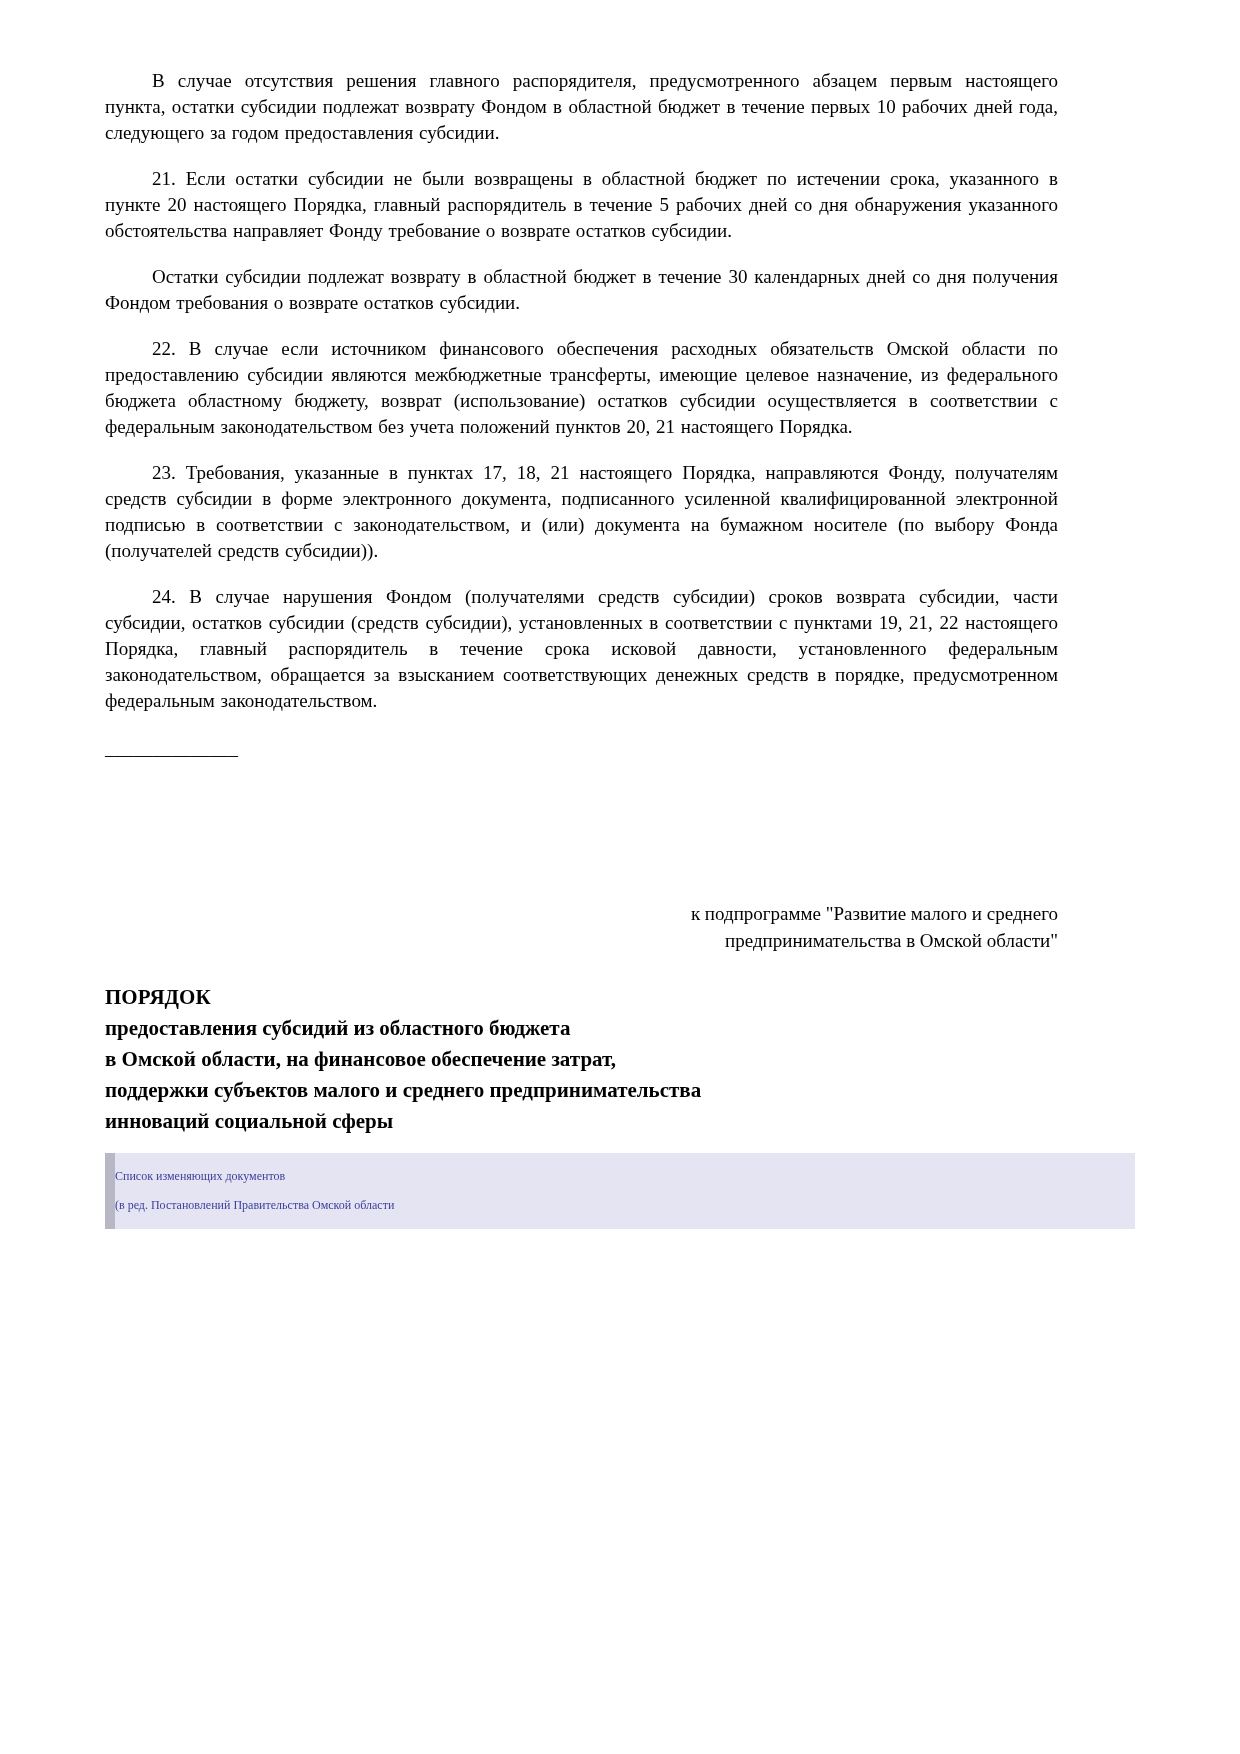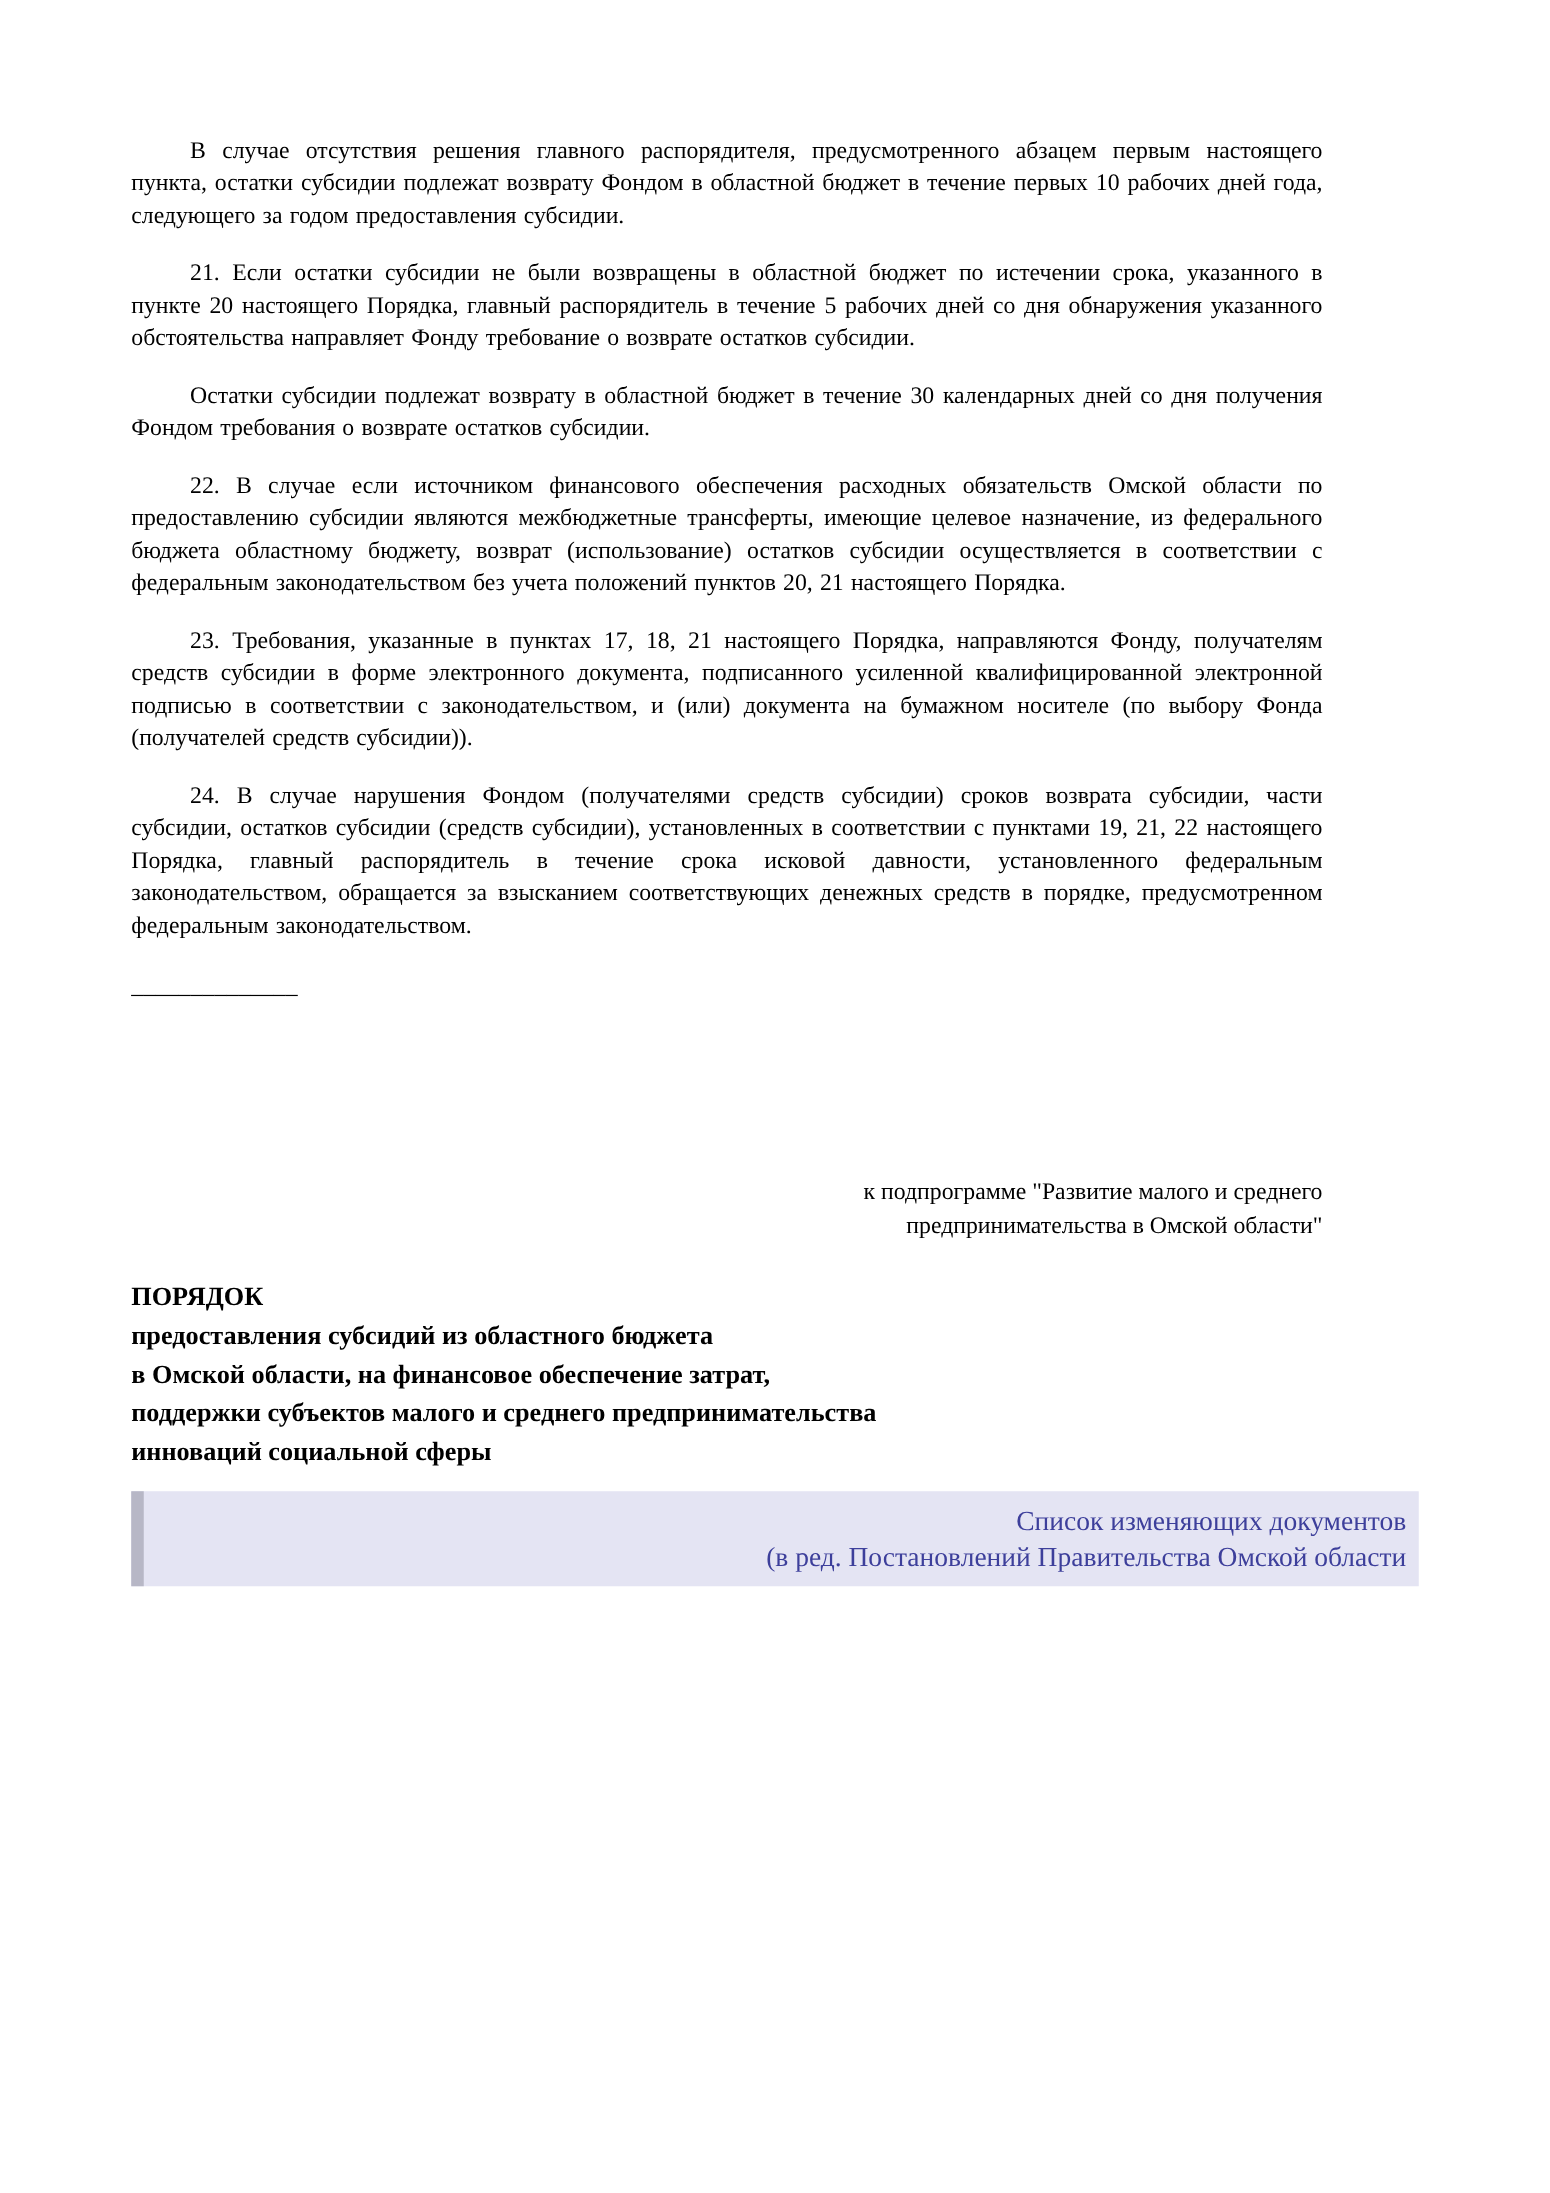--- a/index.html
+++ b/index.html
@@ -6,21 +6,21 @@
     margin: 0;
     padding: 0;
     background: #ffffff;
   }
   .page {
     position: relative;
     width: 1240px;
     height: 1754px;
     box-sizing: border-box;
     background: #ffffff;
-    padding: 108px 182px 40px 105px;
+    padding: 68px 182px 40px 105px;
     font-family: "Liberation Serif", serif;
     font-size: 19px;
     color: #000000;
     overflow: hidden;
   }
   .body-text p {
     margin: 0 0 20px 0;
     text-align: justify;
     text-indent: 47px;
     line-height: 26px;
@@ -47,22 +47,22 @@
     font-weight: bold;
     font-size: 21px;
     line-height: 31px;
     color: #000000;
   }
   .changes-box {
     margin: 16px -77px 0 0;
     background: #e4e4f3;
     border-left: 10px solid #b7b7c6;
     color: #3d3f9b;
-    text-align: right;
-    font-size: 22px;
+    text-align: left;
+    font-size: 12px;
     line-height: 29px;
     padding: 9px 10px 9px 0;
   }
 </style>
 </head>
 <body>
 
 <div class="page">
 
   <div class="body-text">

